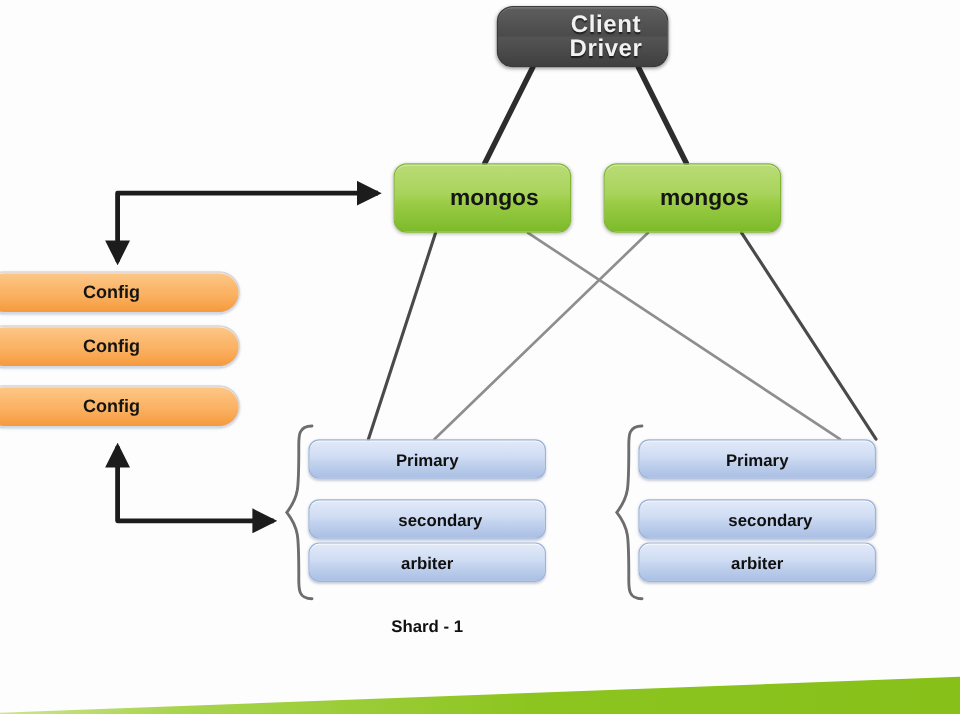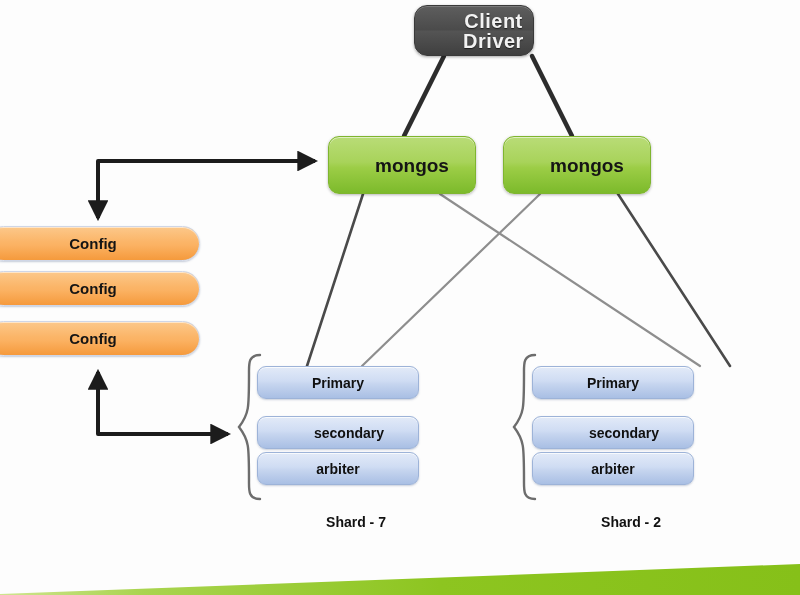--- a/index.html
+++ b/index.html
@@ -39,21 +39,21 @@
     border-radius: 12px;
     z-index: 3;
     user-select: none;
   }
   .node span { display: block; line-height: 1; }
 
   
   .node-client {
     left: 414px;
     top: 5px;
-    width: 120px;
+    width: 143px;
     height: 51px;
     border-radius: 13px;
     background: linear-gradient(180deg, #5e5e5e 0%, #4b4b4b 48%, #545454 52%, #3f3f3f 100%);
     border: 1px solid #3a3a3a;
     box-shadow: 0 1px 3px rgba(0,0,0,0.35), inset 0 1px 0 rgba(255,255,255,0.18);
     color: #f2f2f2;
     font-size: 20px;
     font-weight: bold;
     letter-spacing: 0.5px;
     text-shadow: 0 1px 1px rgba(0,0,0,0.6);
@@ -89,21 +89,21 @@
     color: #141414;
     font-size: 15px;
     font-weight: bold;
   }
   .node-config.c1 { top: 226px; }
   .node-config.c2 { top: 271px; }
   .node-config.c3 { top: 321px; }
 
   
   .node-member {
-    width: 162px;
+    width: 198px;
     height: 33px;
     border-radius: 9px;
     background: linear-gradient(180deg, #e2eaf8 0%, #cfdcf3 45%, #c6d5ef 55%, #a9bfe4 100%);
     border: 1px solid #9db3d8;
     box-shadow: 0 1px 2px rgba(80,100,140,0.3), inset 0 1px 0 rgba(255,255,255,0.75);
     color: #101010;
     font-size: 14px;
     font-weight: bold;
   }
   .s1 .node-member { left: 257px; }
@@ -211,31 +211,30 @@
     <div class="node node-member r1">
       <span>Primary</span>
     </div>
     <div class="node node-member r2">
       <span>secondary</span>
     </div>
     <div class="node node-member r3">
       <span>arbiter</span>
     </div>
   </div>
-  <div class="shard-label l1">Shard - 7</div>
+  <div class="shard-label l1">Shard - 1</div>
 
   <svg class="brace b2" viewBox="0 0 30 150" preserveAspectRatio="none">
     <path d="M 24 3 C 12 3 13 12 13 22 C 13 56 13 62 3 75 C 13 88 13 94 13 128 C 13 138 12 147 24 147" fill="none" stroke="#6d6d6d" stroke-width="2.4" stroke-linecap="round"></path>
   </svg>
   <div class="s2">
     <div class="node node-member r1">
       <span>Primary</span>
     </div>
     <div class="node node-member r2">
       <span>secondary</span>
     </div>
     <div class="node node-member r3">
       <span>arbiter</span>
     </div>
   </div>
-  <div class="shard-label l2">Shard - 2</div>
 
 </div>
 
 </body></html>

